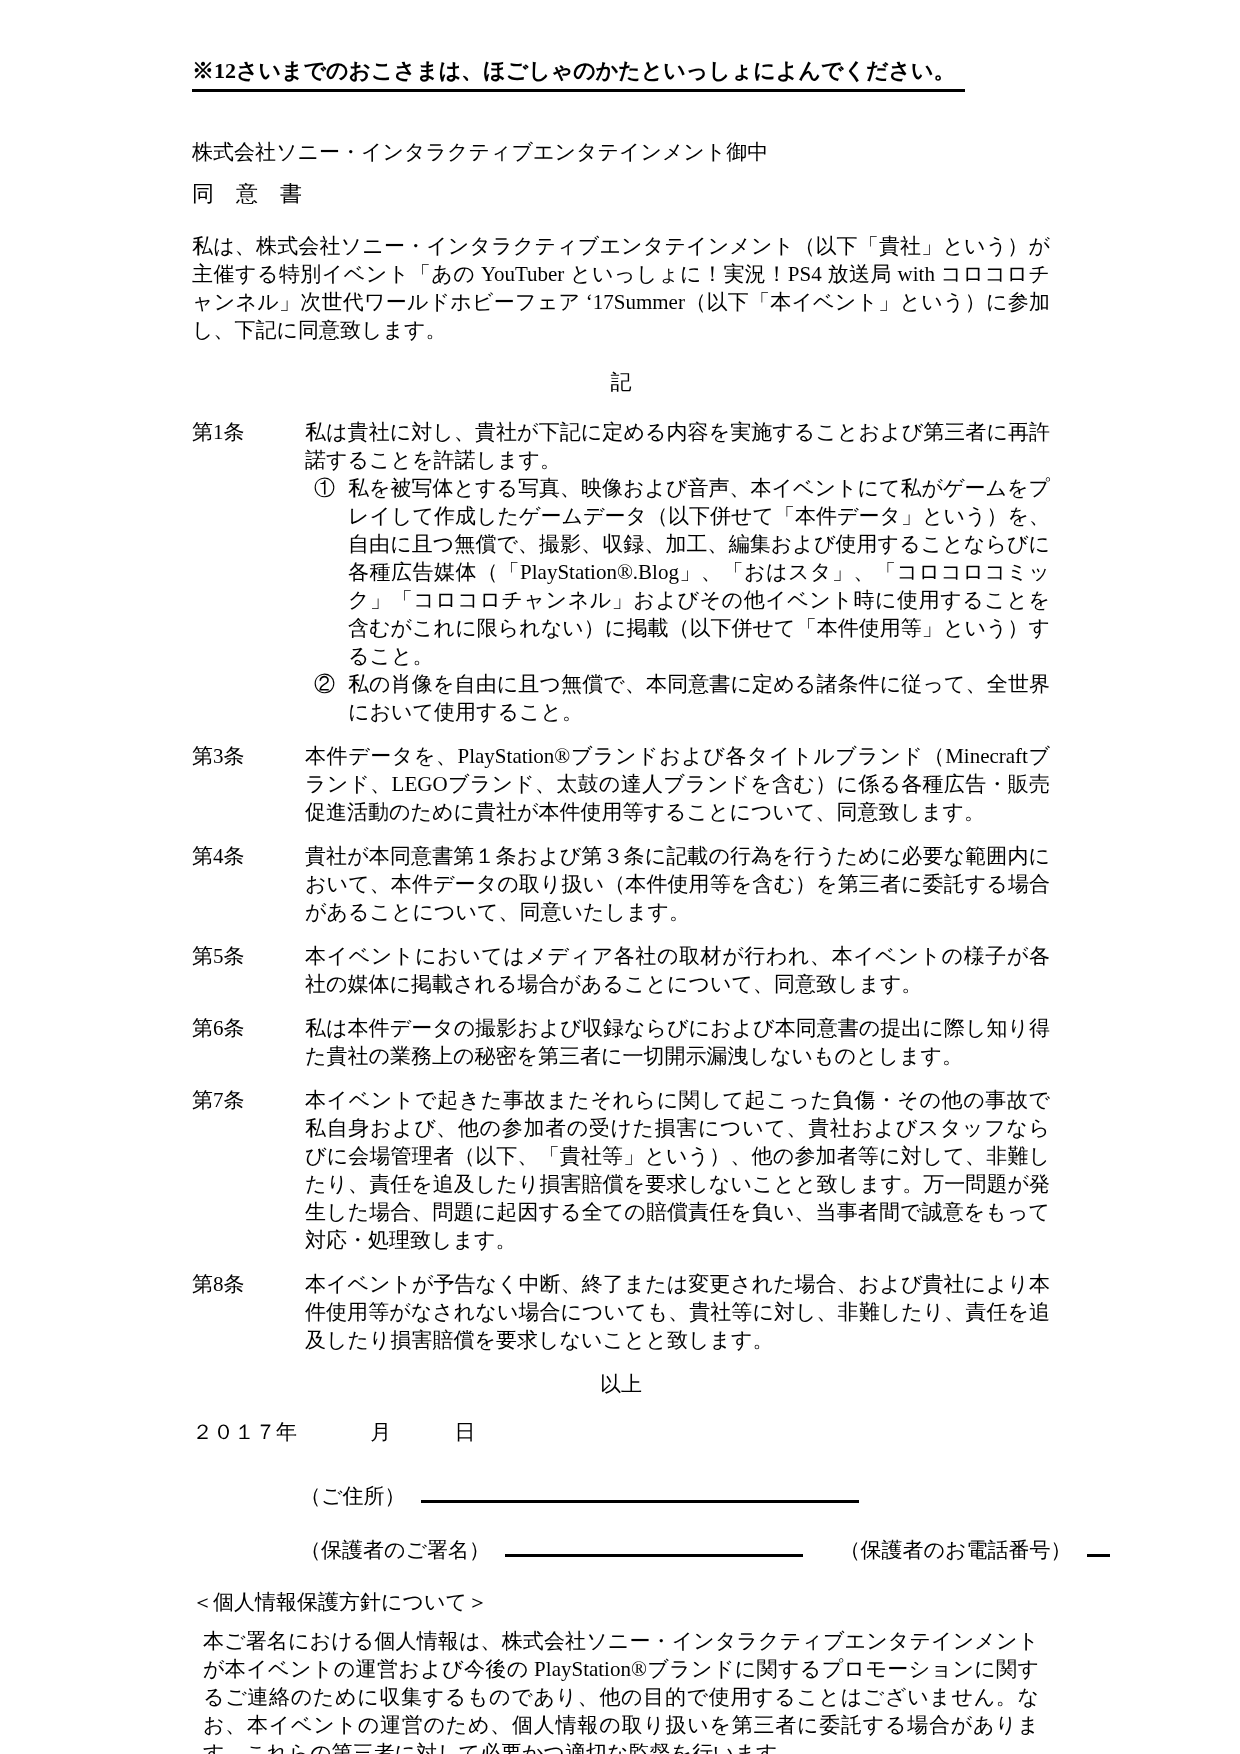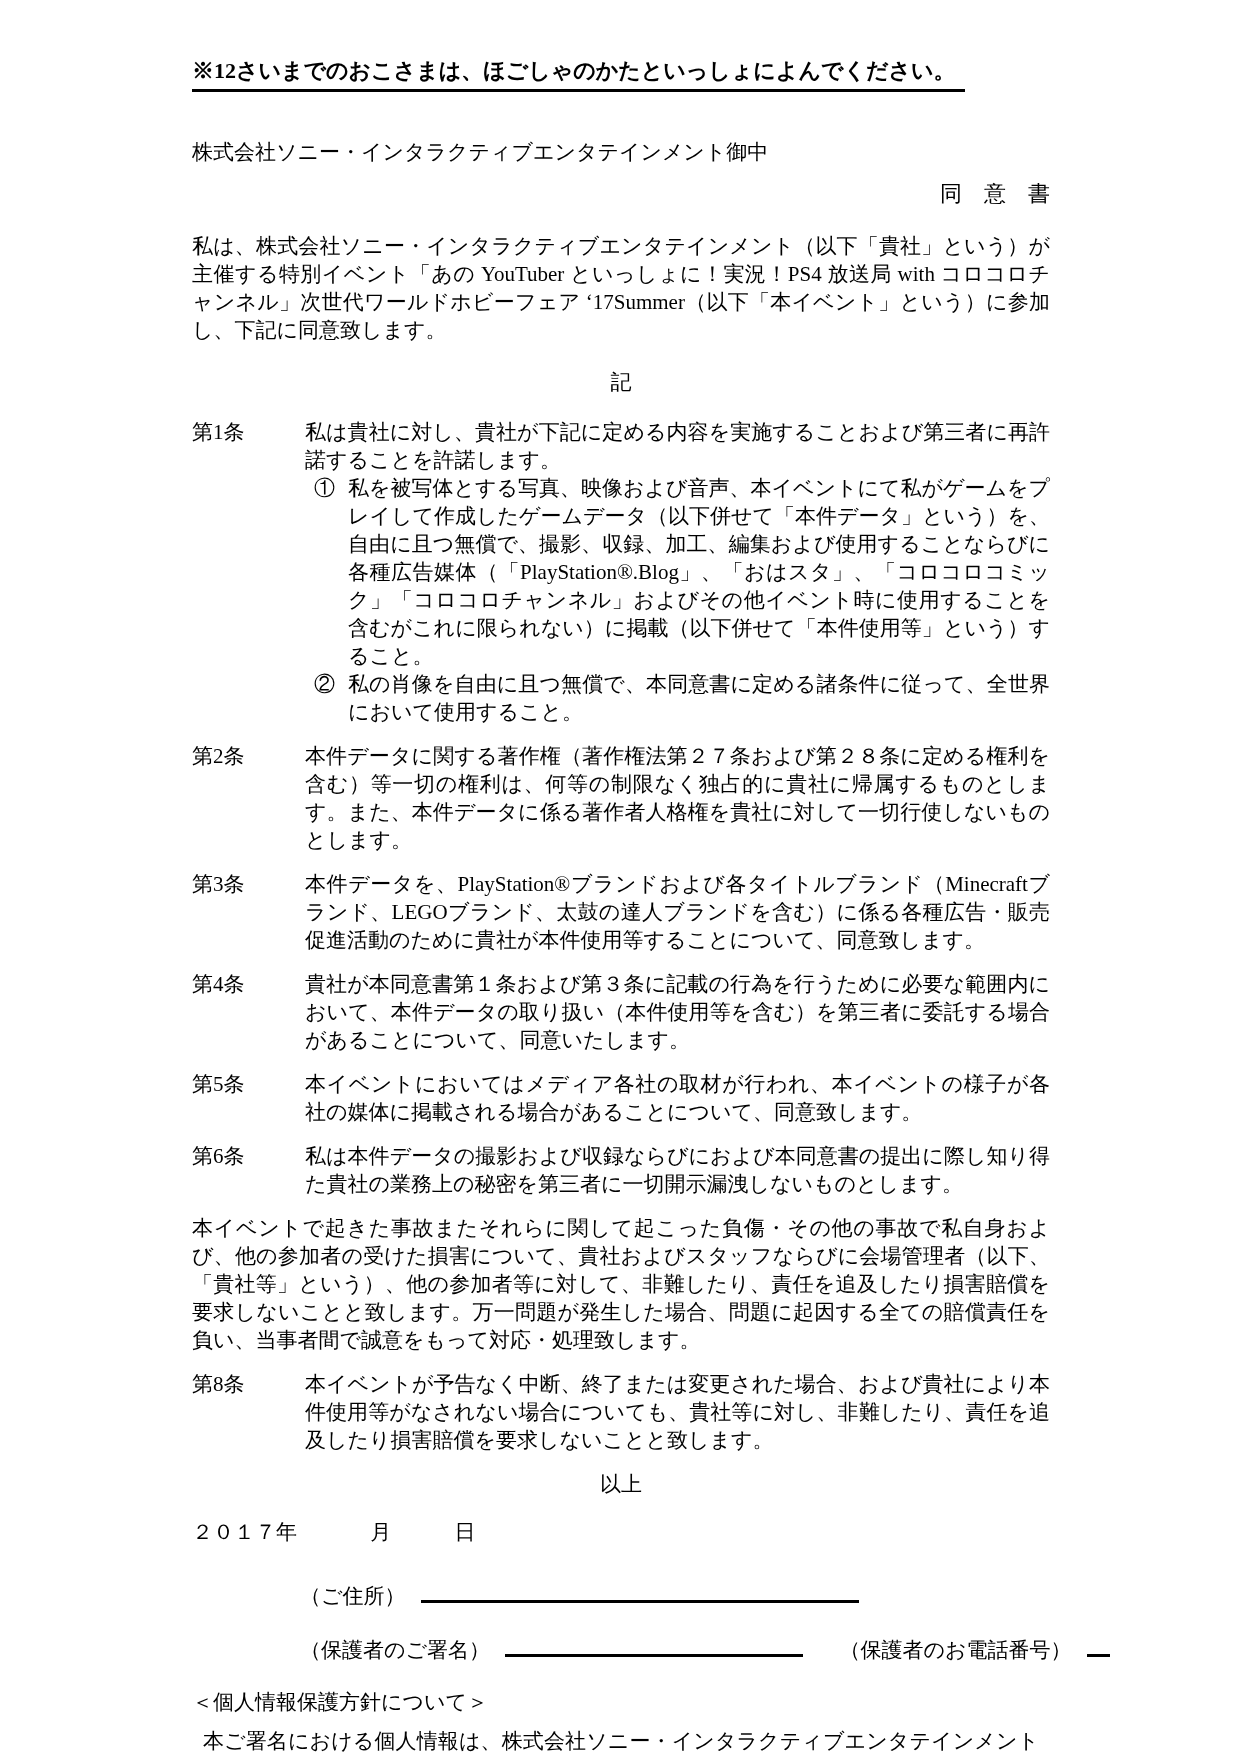--- a/index.html
+++ b/index.html
@@ -25,21 +25,21 @@
     font-size:22px;
     border-bottom:3px solid #000;
     padding-bottom:3px;
     padding-right:10px;
     display:inline-block;
     line-height:30px;
   }
 
   .addressee { margin-bottom:14px; }
 
-  .doc-title { text-align:right; font-size:22px; margin-bottom:24px; }
+  .doc-title { text-align:left; font-size:22px; margin-bottom:24px; }
 
   .intro { margin:0 0 24px 0; text-align:justify; }
 
   .ki { text-align:center; margin-bottom:22px; }
 
   
   .article { display:flex; margin-bottom:16px; }
   .article-num { flex:0 0 113px; width:113px; }
   .article-body { flex:1; text-align:justify; }
   .sub-item { display:flex; padding-left:9px; }
@@ -97,26 +97,20 @@
             <div class="sub-marker">①</div>
             <div class="sub-text">私を被写体とする写真、映像および音声、本イベントにて私がゲームをプレイして作成したゲームデータ（以下併せて「本件データ」という）を、自由に且つ無償で、撮影、収録、加工、編集および使用することならびに各種広告媒体（「PlayStation®.Blog」、「おはスタ」、「コロコロコミック」「コロコロチャンネル」およびその他イベント時に使用することを含むがこれに限られない）に掲載（以下併せて「本件使用等」という）すること。</div>
           </div>
           <div class="sub-item">
             <div class="sub-marker">②</div>
             <div class="sub-text">私の肖像を自由に且つ無償で、本同意書に定める諸条件に従って、全世界において使用すること。</div>
           </div>
         </div>
       </div>
       <div class="article">
-        <div class="article-num">第2条</div>
-        <div class="article-body">
-          <div class="article-text">本件データに関する著作権（著作権法第２７条および第２８条に定める権利を含む）等一切の権利は、何等の制限なく独占的に貴社に帰属するものとします。また、本件データに係る著作者人格権を貴社に対して一切行使しないものとします。</div>
-        </div>
-      </div>
-      <div class="article">
         <div class="article-num">第3条</div>
         <div class="article-body">
           <div class="article-text">本件データを、PlayStation®ブランドおよび各タイトルブランド（Minecraftブランド、LEGOブランド、太鼓の達人ブランドを含む）に係る各種広告・販売促進活動のために貴社が本件使用等することについて、同意致します。</div>
         </div>
       </div>
       <div class="article">
         <div class="article-num">第4条</div>
         <div class="article-body">
           <div class="article-text">貴社が本同意書第１条および第３条に記載の行為を行うために必要な範囲内において、本件データの取り扱い（本件使用等を含む）を第三者に委託する場合があることについて、同意いたします。</div>
         </div>
@@ -127,20 +121,21 @@
           <div class="article-text">本イベントにおいてはメディア各社の取材が行われ、本イベントの様子が各社の媒体に掲載される場合があることについて、同意致します。</div>
         </div>
       </div>
       <div class="article">
         <div class="article-num">第6条</div>
         <div class="article-body">
           <div class="article-text">私は本件データの撮影および収録ならびにおよび本同意書の提出に際し知り得た貴社の業務上の秘密を第三者に一切開示漏洩しないものとします。</div>
         </div>
       </div>
       <div class="article">
+        <div class="article-num">第7条</div>
         <div class="article-body">
           <div class="article-text">本イベントで起きた事故またそれらに関して起こった負傷・その他の事故で私自身および、他の参加者の受けた損害について、貴社およびスタッフならびに会場管理者（以下、「貴社等」という）、他の参加者等に対して、非難したり、責任を追及したり損害賠償を要求しないことと致します。万一問題が発生した場合、問題に起因する全ての賠償責任を負い、当事者間で誠意をもって対応・処理致します。</div>
         </div>
       </div>
       <div class="article">
         <div class="article-num">第8条</div>
         <div class="article-body">
           <div class="article-text">本イベントが予告なく中断、終了または変更された場合、および貴社により本件使用等がなされない場合についても、貴社等に対し、非難したり、責任を追及したり損害賠償を要求しないことと致します。</div>
         </div>
       </div>

